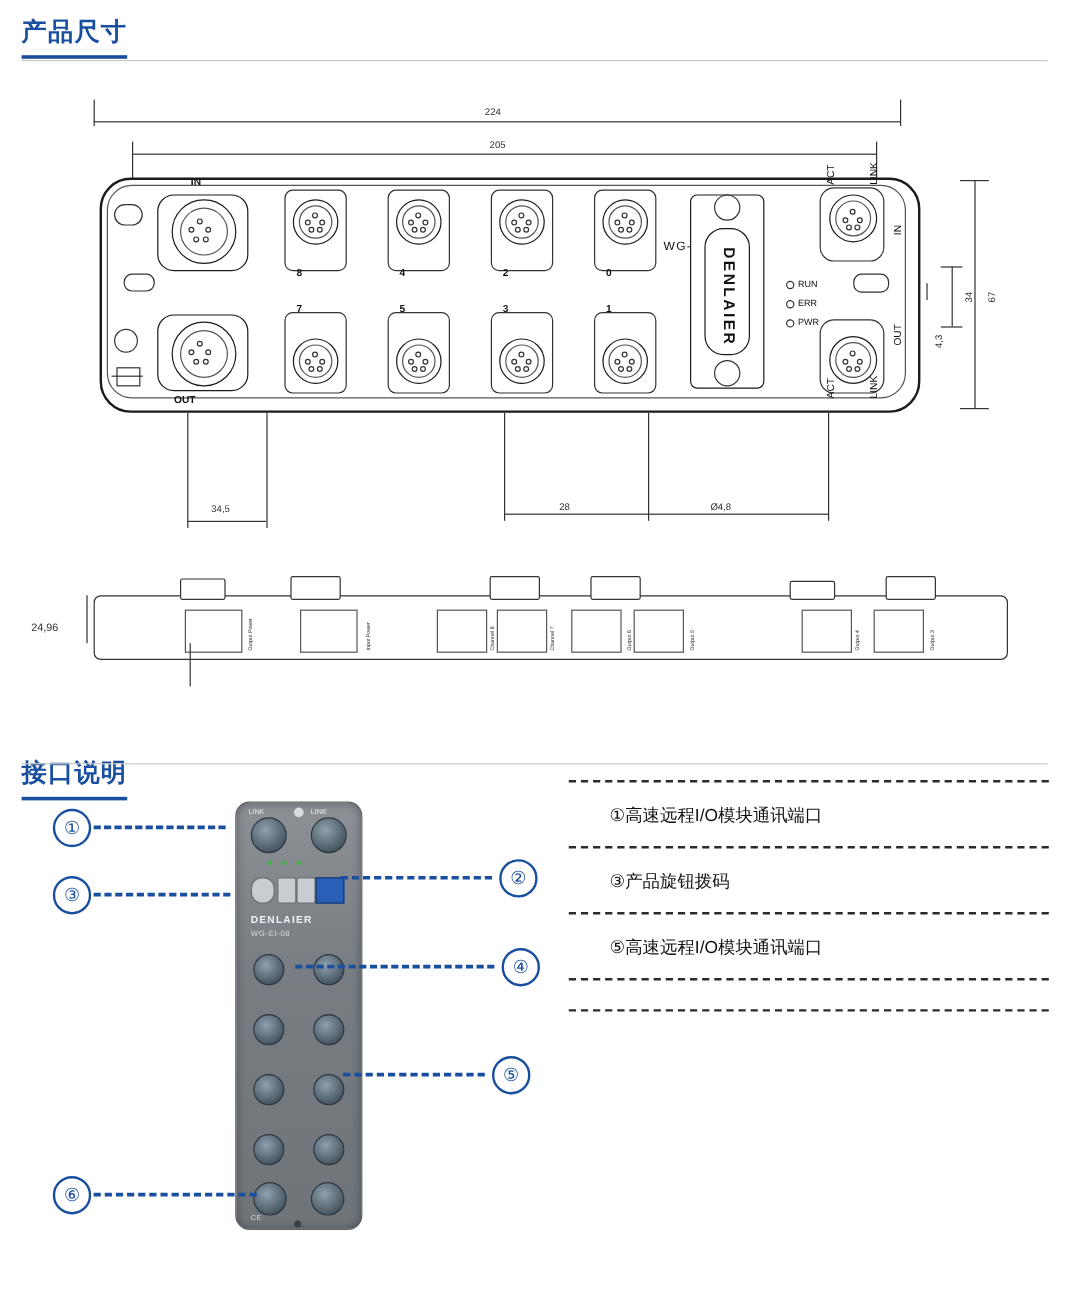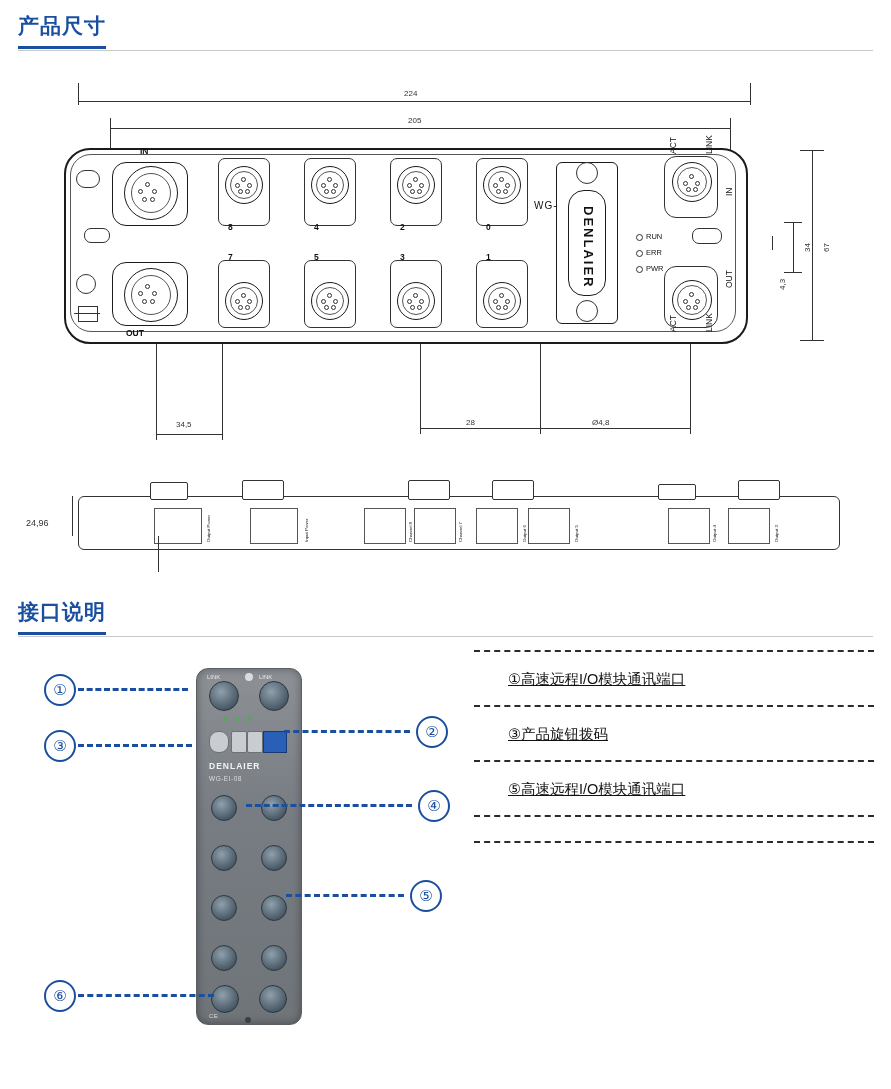--- a/index.html
+++ b/index.html
@@ -20,21 +20,21 @@
 
   
   .ln{position:absolute;background:#333;}
   .hln{height:1px;}
   .vln{width:1px;}
   .dimtxt{position:absolute;font-size:8px;color:#333;font-family:"Liberation Sans",sans-serif;}
   .rot90{transform:rotate(-90deg);transform-origin:left top;}
   .rot90cw{transform:rotate(90deg);transform-origin:left top;}
 
   
-  #top-view{position:absolute;left:64px;top:148px;width:680px;height:192px;text-align:right;}
+  #top-view{position:absolute;left:83px;top:148px;width:680px;height:192px;text-align:right;}
   .body-outer{
     position:absolute;left:0;top:0;width:680px;height:192px;
     border:2px solid #1b1b1b;border-radius:26px;background:#fff;
   }
   .body-inner{
     position:absolute;left:6px;top:6px;width:664px;height:176px;
     border:1px solid #555;border-radius:21px;
   }
   
   .conn{position:absolute;}
@@ -96,21 +96,21 @@
     position:absolute;width:28px;height:28px;border-radius:50%;
     border:2px solid #1a4fa0;color:#1a4fa0;font-size:15px;
     display:flex;align-items:center;justify-content:center;font-weight:normal;
   }
   .dash-h{position:absolute;height:0;border-top:3px dashed #1a4fa0;}
 
   
   .ilist{position:absolute;left:474px;top:0;width:400px;}
   .irow{position:relative;height:55px;}
   .irow .sep{position:absolute;left:0;top:0;width:400px;border-top:2px dashed #2b2b2b;}
-  .irow .txt{position:absolute;left:34px;top:20px;font-size:14.5px;color:#111;text-decoration:underline;}
+  .irow .txt{position:absolute;left:34px;top:20px;font-size:14.5px;color:#111;}
 </style>
 </head>
 <body>
 
 <div class="page">
 
   <div class="sec-head" style="top:12px;">
     <span class="txt">产品尺寸</span>
   </div>
   <div class="sec-rule" style="top:50px;"></div>
@@ -363,21 +363,21 @@
     <div class="tinytxt rot90" style="left:444px;top:64px;">Output 6</div>
     <div class="tinytxt rot90" style="left:496px;top:64px;">Output 5</div>
     <div class="tinytxt rot90" style="left:634px;top:64px;">Output 4</div>
     <div class="tinytxt rot90" style="left:696px;top:64px;">Output 3</div>
   </div>
 
   <div class="dimtxt" style="left:26px;top:518px;font-size:9px;">24,96</div>
   <div class="ln vln" style="left:72px;top:496px;height:40px;"></div>
   <div class="ln vln" style="left:158px;top:536px;height:36px;"></div>
 
-  <div class="sec-head" style="top:598px;">
+  <div class="sec-head" style="top:630px;">
     <span class="txt">接口说明</span>
   </div>
   <div class="sec-rule" style="top:636px;"></div>
 
   <div id="iface">
 
     <div class="device-photo">
       <div class="dp-conn" style="left:12px;top:12px;width:28px;height:28px;"></div>
       <div class="dp-conn" style="left:62px;top:12px;width:28px;height:28px;"></div>
       <div class="dp-label" style="left:10px;top:5px;">LINK</div>

